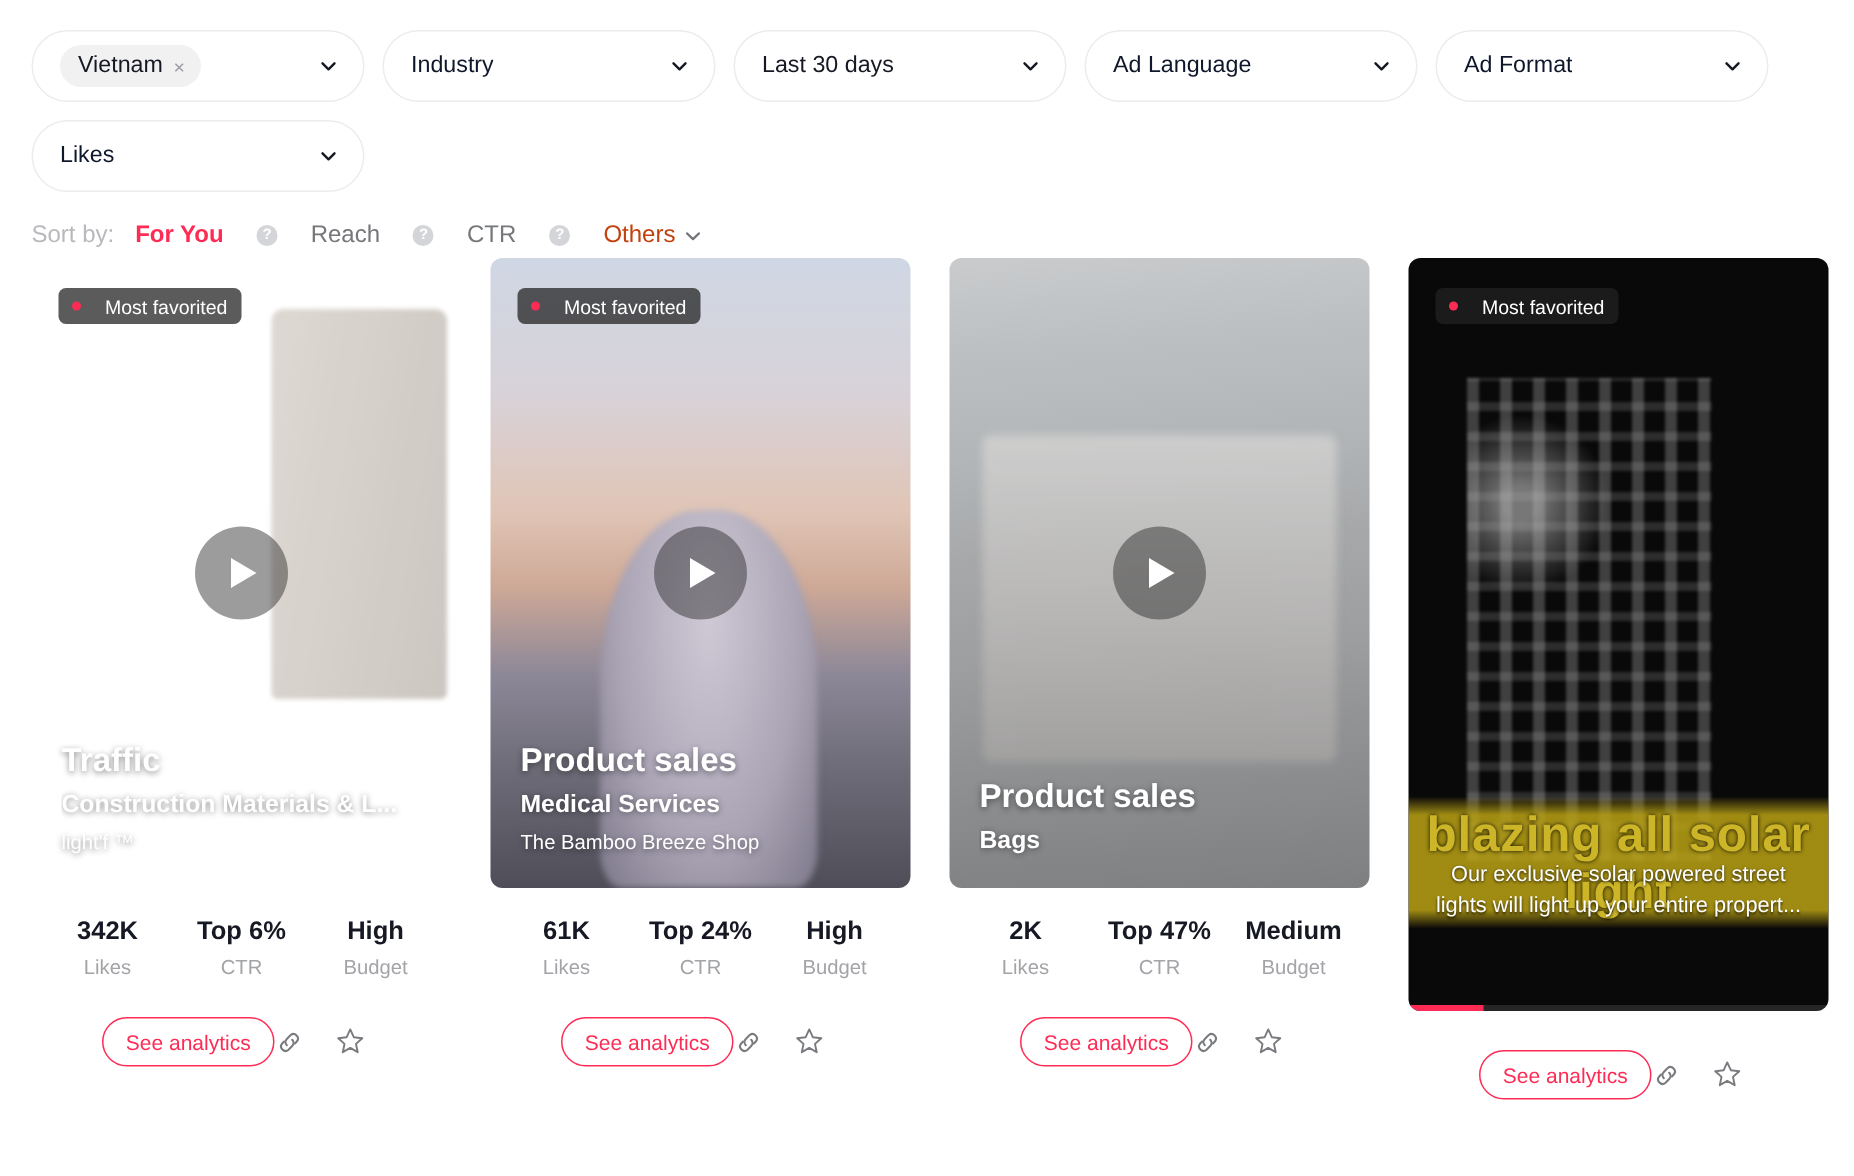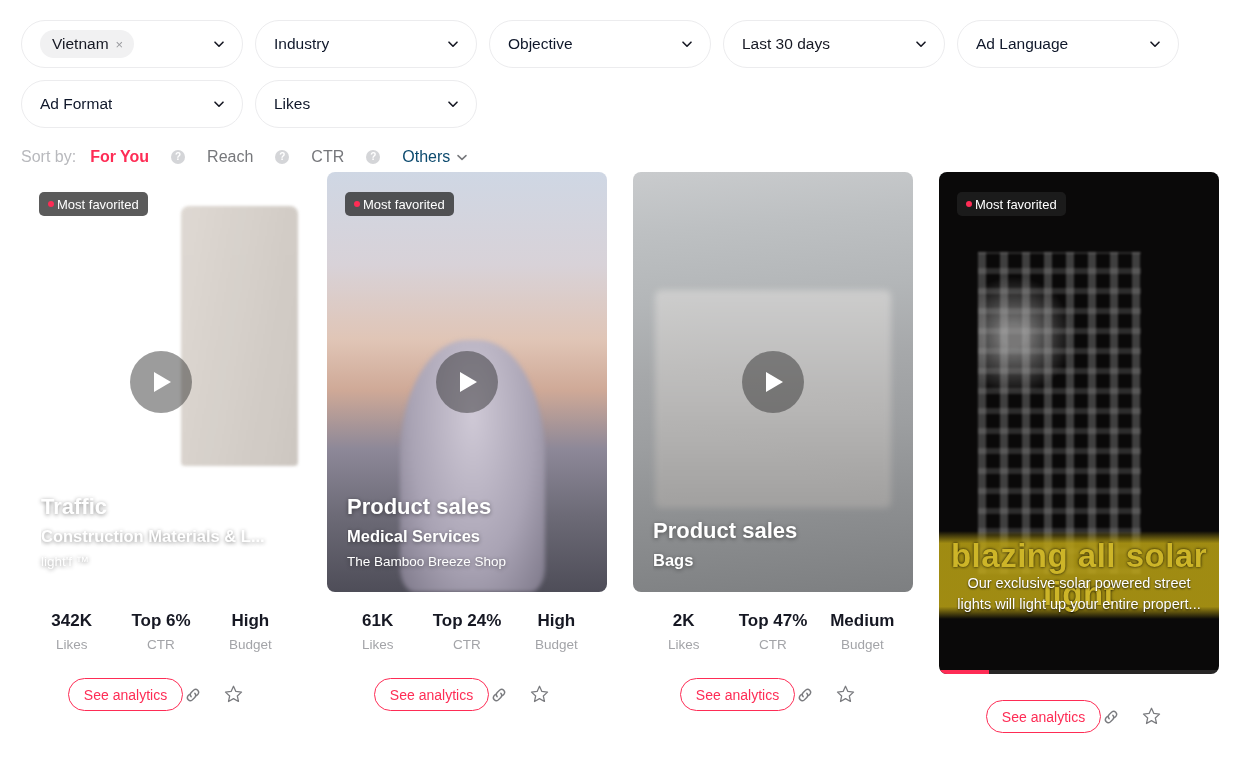--- a/index.html
+++ b/index.html
@@ -96,21 +96,21 @@
     background: #d4d5d8;
     color: #fff;
     font-size: 10px;
     font-weight: 700;
     display: inline-flex;
     align-items: center;
     justify-content: center;
     line-height: 1;
     flex: 0 0 auto;
   }
-  .sort-others { display: flex; align-items: center; gap: 3px; color: #0c4a6e; font-size: 16px; cursor: pointer;}
+  .sort-others { display: flex; align-items: center; gap: 3px; color: #c2410c; font-size: 16px; cursor: pointer;}
 
   
   .grid {
     display: flex;
     gap: 26px;
     padding: 10px 0 0 21px;
   }
   .card { width: 280px; }
   .thumb {
     position: relative;
@@ -177,21 +177,21 @@
   }
 
   .badge {
     position: absolute;
     top: 20px; left: 18px;
     background: rgba(34,34,34,0.74);
     border-radius: 5px;
     height: 24px;
     display: inline-flex;
     align-items: center;
-    gap: 3px;
+    gap: 16px;
     padding: 0 9px;
     color: #fff;
     font-size: 13px;
     z-index: 4;
     white-space: nowrap;
   }
   .badge-dot {
     width: 6px; height: 6px; border-radius: 50%;
     background: #fe2c55;
     flex: 0 0 auto;
@@ -313,28 +313,20 @@
 
   <div class="filter w222">
     <span class="filter-text">Industry</span>
     <span class="chev">
       <svg width="14" height="14" viewBox="0 0 14 14">
           <path d="M3 5.2 L7 9.2 L11 5.2" fill="none" stroke="#161823" stroke-width="1.6" stroke-linecap="round" stroke-linejoin="round"></path>
         </svg>
     </span>
   </div>
 
-  <div class="filter w222">
-    <span class="filter-text">Objective</span>
-    <span class="chev">
-      <svg width="14" height="14" viewBox="0 0 14 14">
-          <path d="M3 5.2 L7 9.2 L11 5.2" fill="none" stroke="#161823" stroke-width="1.6" stroke-linecap="round" stroke-linejoin="round"></path>
-        </svg>
-    </span>
-  </div>
 
   <div class="filter w222">
     <span class="filter-text selected">Last 30 days</span>
     <span class="chev">
       <svg width="14" height="14" viewBox="0 0 14 14">
           <path d="M3 5.2 L7 9.2 L11 5.2" fill="none" stroke="#161823" stroke-width="1.6" stroke-linecap="round" stroke-linejoin="round"></path>
         </svg>
     </span>
   </div>
 

